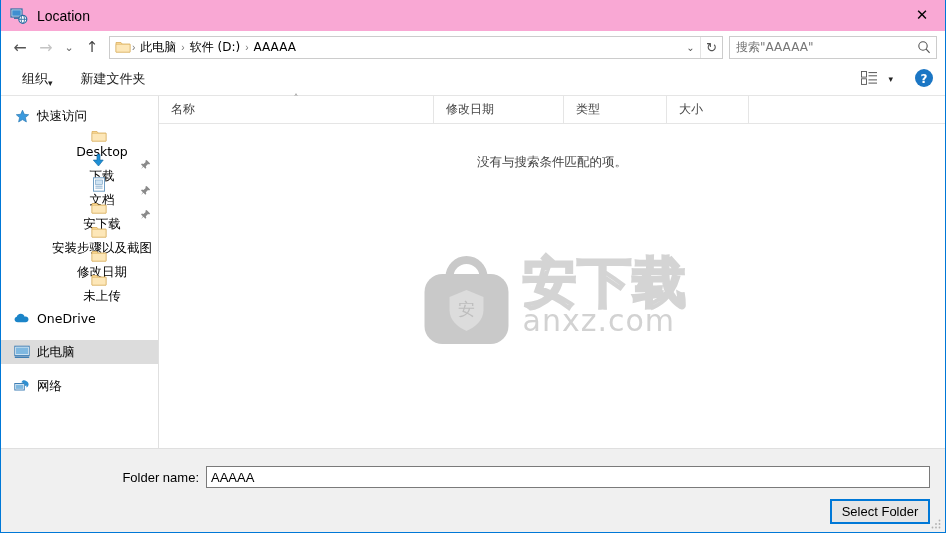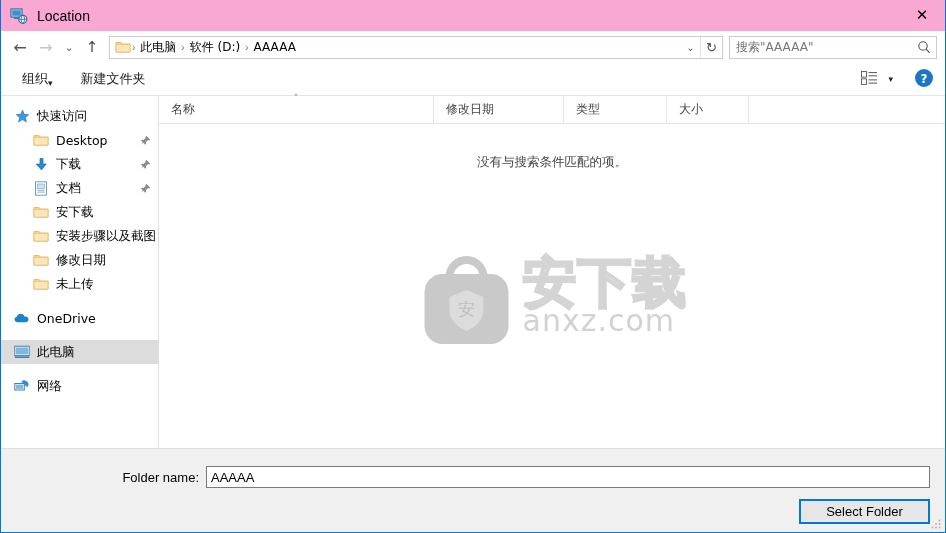--- a/index.html
+++ b/index.html
@@ -128,21 +128,21 @@
   .sb-item {
     height: 24px; display: flex; align-items: center;
     padding-right: 6px; position: relative;
     font-family: "DejaVu Sans", "Liberation Sans", sans-serif;
   }
   .sb-item.sel-gray { background: #dcdcdc; }
   .sb-ico { width: 16px; height: 16px; display: flex; align-items: center; justify-content: center; flex: none; }
   .sb-label { font-size: 12.5px; color: #000; margin-left: 7px; white-space: nowrap; }
   .sb-pin { margin-left: auto; width: 14px; display: flex; align-items: center; justify-content: center; }
   .lvl0 { padding-left: 13px; }
-  .lvl1 { padding-left: 32px; }
+  .lvl1 { padding-left: 44px; flex-direction: column; }
   .sb-gap { height: 10px; }
 
   
   .filearea { flex: 1; display: flex; flex-direction: column; min-width: 0; background: #fff; position: relative; }
   .colheader { height: 28px; display: flex; border-bottom: 1px solid #e5e5e5; align-items: stretch; }
   .col {
     display: flex; align-items: center; position: relative;
     border-right: 1px solid #e5e5e5;
     font-size: 12px; color: #444; padding-left: 12px;
     font-family: "DejaVu Sans", "Liberation Sans", sans-serif;
@@ -194,21 +194,21 @@
   }
   .fname-input {
     flex: 1; height: 22px; margin-right: 15px;
     border: 1px solid #7a7a7a; background: #fff;
     display: flex; align-items: center;
     font-size: 13px; color: #000; padding-left: 4px;
     font-family: "Liberation Sans", sans-serif;
   }
   .btn-row { display: flex; justify-content: flex-end; gap: 13px; padding-right: 15px; padding-top: 11px; }
   .btn {
-    width: 131px; height: 25px;
+    width: 100px; height: 25px;
     display: flex; align-items: center; justify-content: center;
     font-size: 13px; color: #000;
     background: #e1e1e1; border: 1px solid #adadad;
     font-family: "Liberation Sans", sans-serif;
   }
   .btn.default { border: 2px solid #0078d7; background: #e6e6e6; }
   .grip { position: absolute; right: 3px; bottom: 2px; width: 12px; height: 12px; }
 </style>
 </head>
 <body>

